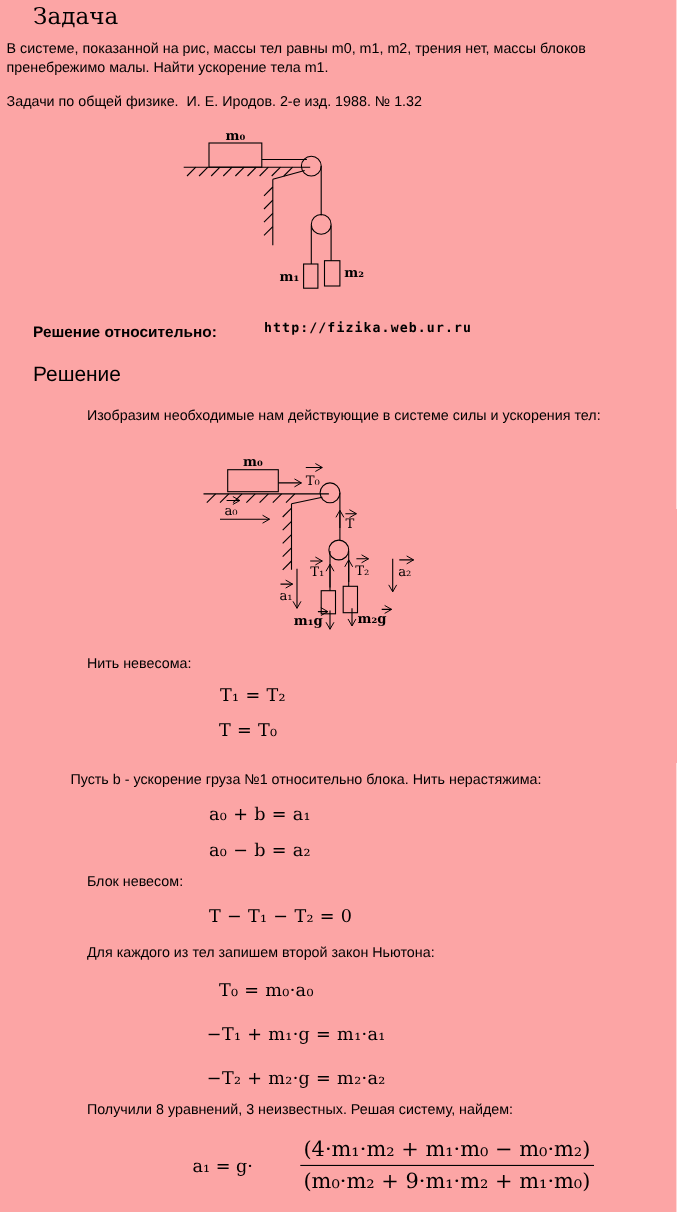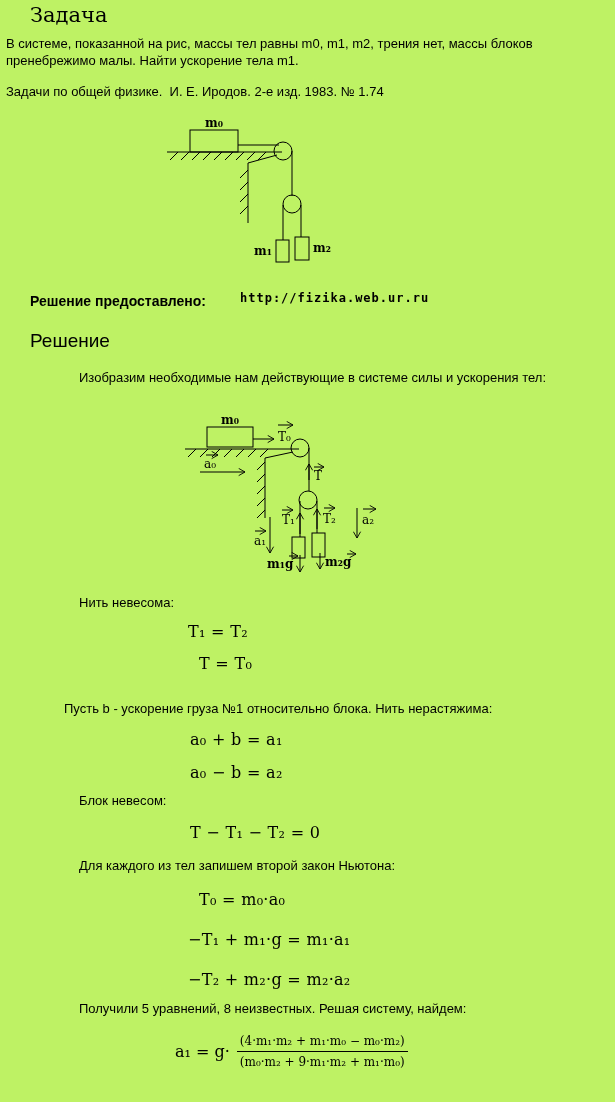--- a/index.html
+++ b/index.html
@@ -1,17 +1,17 @@
 <!DOCTYPE html>
 <html><head>
 <meta charset="utf-8">
 <style>
   html,body { margin:0; padding:0; background:#fff; }
   .page {
-    position:relative; width:615px; height:1102px; background:#bef264;
+    position:relative; width:615px; height:1102px; background:#fca5a5;
     font-family:"Liberation Sans", sans-serif; color:#000;
     overflow:hidden;
   }
   .abs { position:absolute; }
   .page-title {
     font-family:"DejaVu Serif", serif; font-size:21px; font-weight:500;
     left:30px; top:3px;
   }
   .body-text { font-size:13px; line-height:17px; white-space:pre-wrap; }
   .problem { left:6px; top:35px; width:600px; }
@@ -26,39 +26,39 @@
   .sec-label { font-size:13px; white-space:pre; }
   .eq {
     font-family:"DejaVu Serif", serif; font-size:16px; white-space:pre;
     letter-spacing:0.3px;
   }
   .formula {
     display:flex; align-items:center; gap:7px;
     font-family:"DejaVu Serif", serif;
   }
   .formula .lhs { font-size:16px; white-space:pre; }
-  .frac { text-align:center; font-size:12px; }
+  .frac { text-align:center; font-size:19px;margin-left:36px; }
   .frac .num { padding:0 3px 3px 3px; }
   .frac .den { border-top:1px solid #000; padding:3px 3px 0 3px; }
   svg text {
     font-family:"DejaVu Serif", serif; font-size:12px; fill:#000;
   }
   svg text.mass { font-weight:bold; }
   svg line, svg path, svg circle, svg rect { stroke:#000; fill:none; stroke-width:1; }
 </style>
 </head>
 <body>
 
 <div class="page">
 
   <div class="abs page-title">Задача</div>
 
   <div class="abs problem body-text">В системе, показанной на рис, массы тел равны m0, m1, m2, трения нет, массы блоков пренебрежимо малы. Найти ускорение тела m1.</div>
 
-  <div class="abs source body-text">Задачи по общей физике.  И. Е. Иродов. 2-е изд. 1983. № 1.74</div>
+  <div class="abs source body-text">Задачи по общей физике.  И. Е. Иродов. 2-е изд. 1988. № 1.32</div>
 
   <svg class="abs" style="left:150px; top:112px;" width="250" height="165" viewBox="0 0 250 165">
     <defs>
       <marker id="ah1" viewBox="0 0 10 10" refX="8" refY="5" markerWidth="9" markerHeight="9" orient="auto">
         <path d="M1,1 L8,5 L1,9" fill="none" stroke="#000" stroke-width="1.2"></path>
       </marker>
     </defs>
     <text class="mass" x="64" y="15" text-anchor="middle">m₀</text>
     <rect x="40" y="18" width="48" height="22"></rect>
     <line x1="17" y1="40" x2="132" y2="40"></line>
@@ -86,21 +86,21 @@
     <line x1="142" y1="39" x2="142" y2="84"></line>
     <circle cx="142" cy="92" r="9"></circle>
     <line x1="133" y1="93" x2="133" y2="128"></line>
     <line x1="151" y1="93" x2="151" y2="125"></line>
     <rect x="126" y="128" width="13" height="22"></rect>
     <rect x="145" y="125" width="14" height="23"></rect>
     <text class="mass" x="122" y="143" text-anchor="end">m₁</text>
     <text class="mass" x="163" y="140">m₂</text>
   </svg>
 
-  <div class="abs provided-label">Решение предоставлено:</div>
+  <div class="abs provided-label">Решение относительно:</div>
   <div class="abs provided-url">http://fizika.web.ur.ru</div>
 
   <div class="abs solution-heading">Решение</div>
 
   <div class="abs intro body-text">Изобразим необходимые нам действующие в системе силы и ускорения тел:</div>
 
   <svg class="abs" style="left:150px; top:398px;" width="280" height="185" viewBox="0 0 280 185">
     <defs>
       <marker id="ah2" viewBox="0 0 10 10" refX="8" refY="5" markerWidth="9" markerHeight="9" orient="auto">
         <path d="M1,1 L8,5 L1,9" fill="none" stroke="#000" stroke-width="1.2"></path>
@@ -157,36 +157,36 @@
     <rect x="162" y="135" width="13" height="24"></rect>
     <text class="mass" x="117" y="170">m₁g</text>
     <line x1="139" y1="158" x2="148" y2="158" marker-end="url(#ah2)"></line>
     <line x1="150" y1="157" x2="150" y2="174" marker-end="url(#ah2)"></line>
     <line x1="170" y1="155" x2="170" y2="171" marker-end="url(#ah2)"></line>
     <text class="mass" x="175" y="168">m₂g</text>
     <line x1="197" y1="156" x2="206" y2="156" marker-end="url(#ah2)"></line>
   </svg>
 
   <div class="abs sec-label" style="left:79px; top:595px;text-align:right;">Нить невесома:</div>
-  <div class="abs eq" style="left:188px; top:622px;">T₁ = T₂</div>
+  <div class="abs eq" style="left:200px; top:622px;">T₁ = T₂</div>
   <div class="abs eq" style="left:199px; top:654px;">T = T₀</div>
 
   <div class="abs sec-label" style="left:64px; top:701px;">Пусть b - ускорение груза №1 относительно блока. Нить нерастяжима:</div>
   <div class="abs eq" style="left:190px; top:730px;">a₀ + b = a₁</div>
   <div class="abs eq" style="left:190px; top:763px;">a₀ − b = a₂</div>
 
   <div class="abs sec-label" style="left:79px; top:793px;">Блок невесом:</div>
   <div class="abs eq" style="left:190px; top:823px;">T − T₁ − T₂ = 0</div>
 
   <div class="abs sec-label" style="left:79px; top:858px;">Для каждого из тел запишем второй закон Ньютона:</div>
   <div class="abs eq" style="left:199px; top:890px;">T₀ = m₀·a₀</div>
   <div class="abs eq" style="left:188px; top:970px;">−T₂ + m₂·g = m₂·a₂</div>
   <div class="abs eq" style="left:188px; top:930px;">−T₁ + m₁·g = m₁·a₁</div>
 
-  <div class="abs sec-label" style="left:79px; top:1001px;">Получили 5 уравнений, 8 неизвестных. Решая систему, найдем:</div>
+  <div class="abs sec-label" style="left:79px; top:1001px;">Получили 8 уравнений, 3 неизвестных. Решая систему, найдем:</div>
 
   <div class="abs formula" style="left:175px; top:1034px;">
     <span class="lhs">a₁ = g·</span>
     <span class="frac">
       <span class="num" style="display:block;">(4·m₁·m₂ + m₁·m₀ − m₀·m₂)</span>
       <span class="den" style="display:block;">(m₀·m₂ + 9·m₁·m₂ + m₁·m₀)</span>
     </span>
   </div>
 
 </div>

